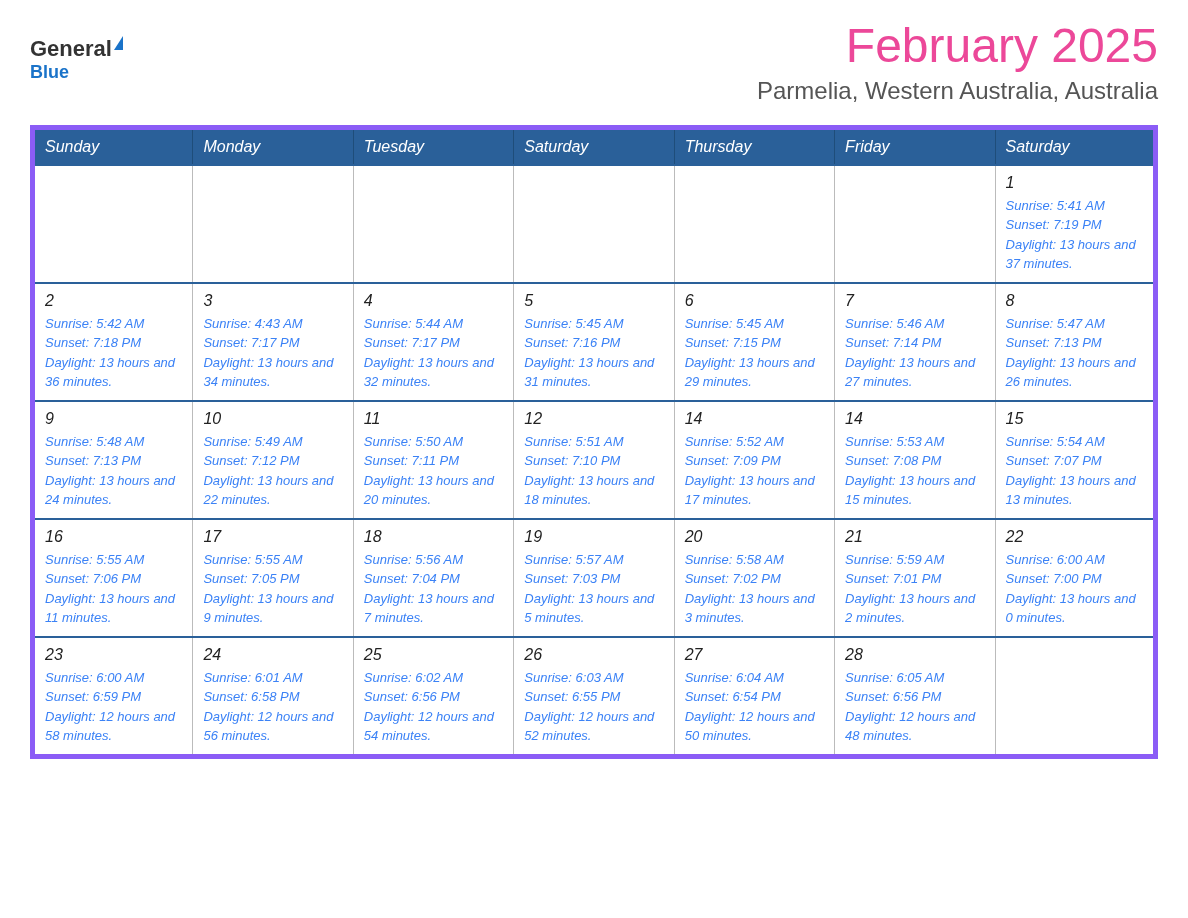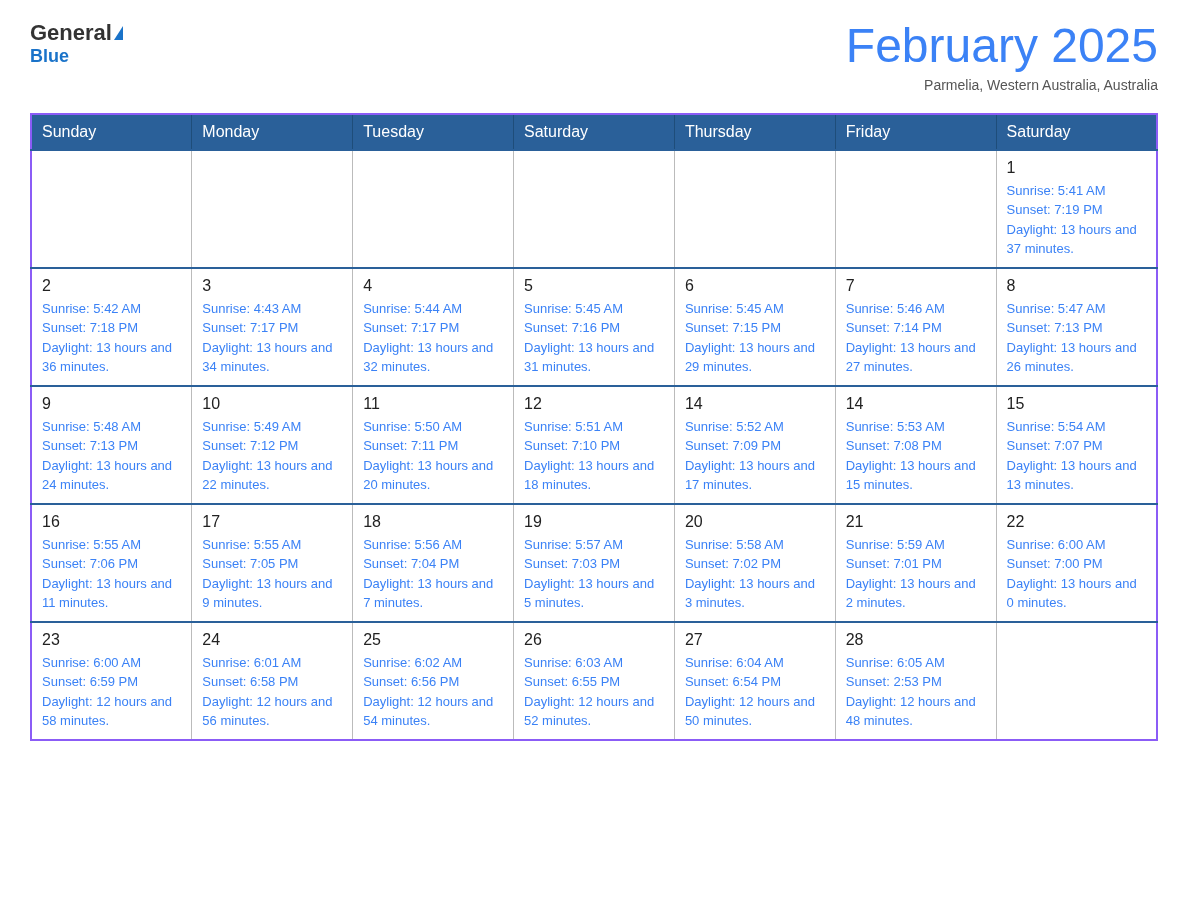--- a/index.html
+++ b/index.html
@@ -38,32 +38,33 @@
       border-bottom: 14px solid #1a73c9;
       margin-left: 2px;
       vertical-align: middle;
     }
     .title-section {
       text-align: right;
     }
     .month-title {
       font-size: 48px;
       font-weight: normal;
-      color: #3b82f6;
+      color: #ec4899;
       line-height: 1.1;
     }
     .location {
-      font-size: 14px;
+      font-size: 24px;
       color: #555;
       margin-top: 4px;
     }
     .calendar {
       width: 100%;
       border-collapse: collapse;
-      border: 2px solid #8b5cf6;
+      border: 5px solid #8b5cf6;
+      font-style: italic;
     }
     .calendar th {
       background-color: #2a6099;
       color: #fff;
       padding: 8px 10px;
       text-align: left;
       font-size: 16px;
       font-weight: normal;
       border: 1px solid #1e4d7a;
     }
@@ -89,21 +90,21 @@
     }
     tr.week-row td {
       border-top: 2px solid #2a6099;
     }
   </style>
 </head>
 <body>
 
 <div class="header">
   <div class="logo">
-    <div style="display:flex; align-items:center;">
+    <div style="display:flex; margin-top:16px;">
       <span class="logo-general">General</span>
       <span class="logo-triangle"></span>
     </div>
     <span class="logo-blue">Blue</span>
   </div>
   <div class="title-section">
     <div class="month-title">February 2025</div>
     <div class="location">Parmelia, Western Australia, Australia</div>
   </div>
 </div>
@@ -294,19 +295,19 @@
         </td>
         <td>
           <div class="day-number">27</div>
           <div class="day-info" style="white-space: pre-line;">Sunrise: 6:04 AM
 Sunset: 6:54 PM
 Daylight: 12 hours and 50 minutes.</div>
         </td>
         <td>
           <div class="day-number">28</div>
           <div class="day-info" style="white-space: pre-line;">Sunrise: 6:05 AM
-Sunset: 2:53 PM
+Sunset: 6:56 PM
 Daylight: 12 hours and 48 minutes.</div>
         </td>
         <td></td>
       </tr>
     </tbody>
 </table>
 
 </body></html>

